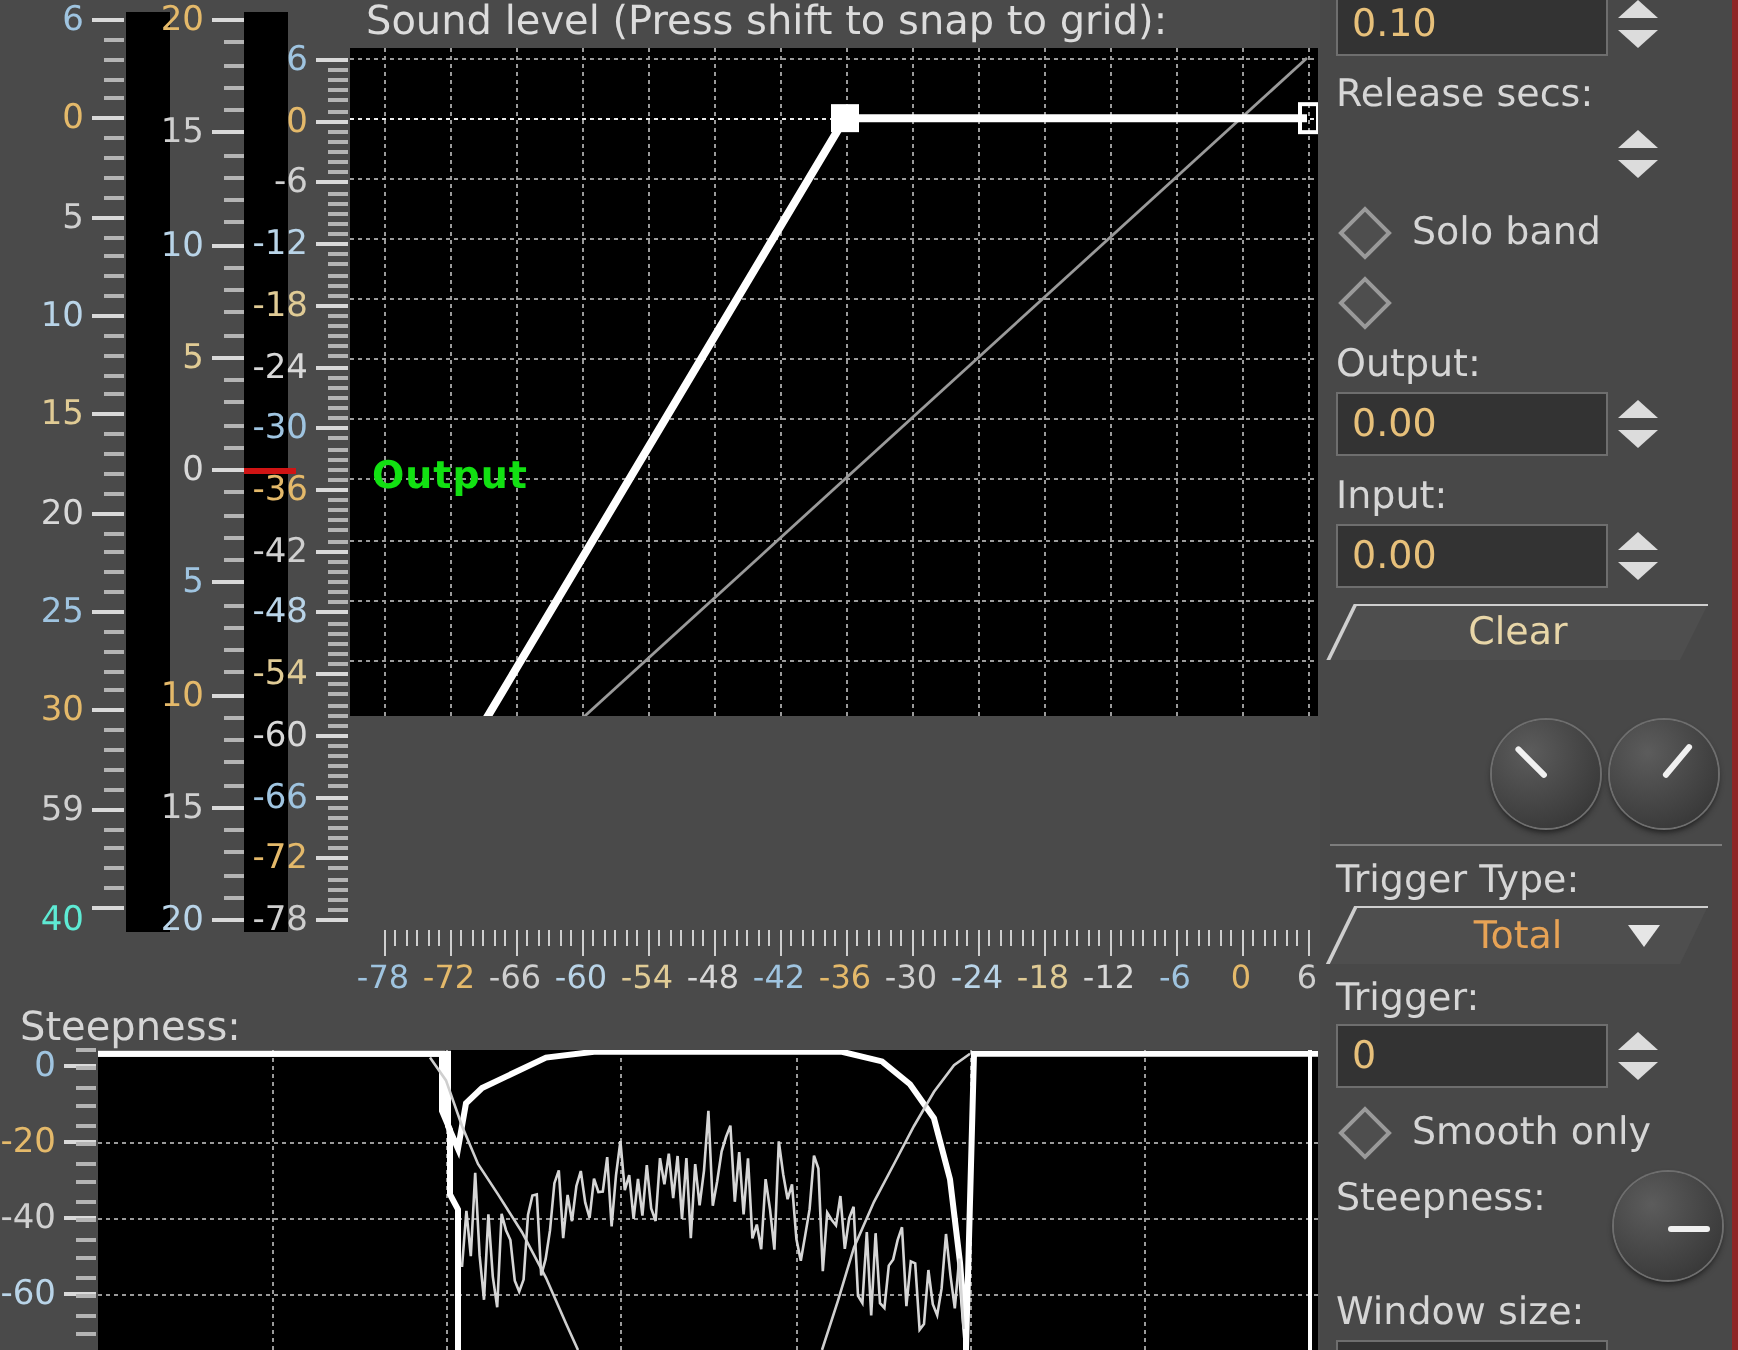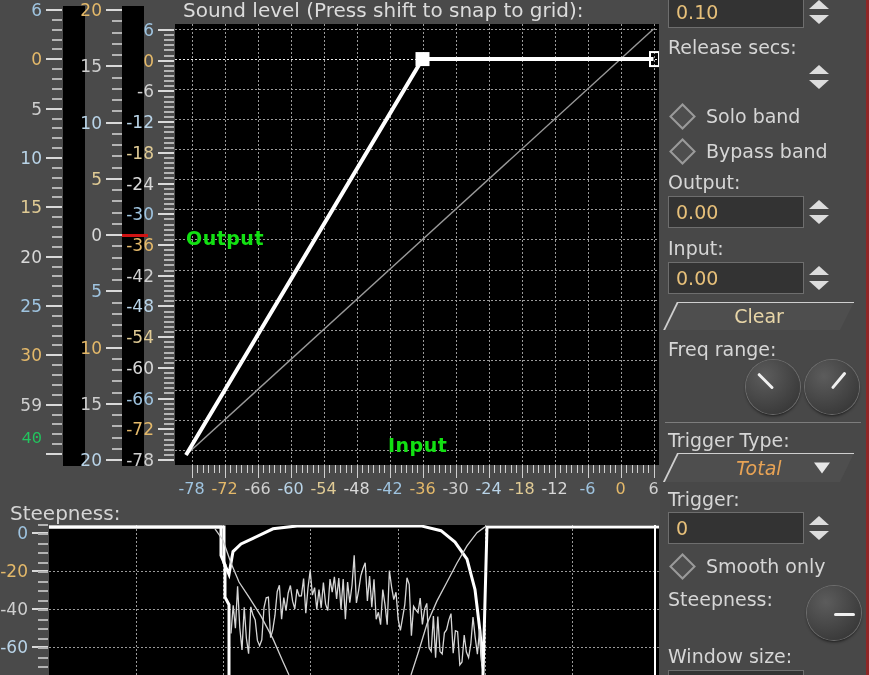--- a/index.html
+++ b/index.html
@@ -59,21 +59,21 @@
     border:2px solid #9a9a9a;background:#4e4e4e;box-sizing:border-box;}
   .clearbtn{position:absolute;background:#4e4e4e;}
   .clearbtn .ct{position:absolute;width:100%;text-align:center;top:50%;transform:translateY(-50%);
     font-size:19px;color:#e8d6a8;}
   .knob{position:absolute;border-radius:50%;
     background:radial-gradient(circle at 35% 30%,#5c5c5c,#3d3d3d 70%,#2e2e2e 100%);
     box-shadow:0 0 0 1px #6e6e6e, 0 2px 3px #1c1c1c;}
   .knob .ptr{position:absolute;left:50%;top:50%;height:3px;background:#f0f0f0;
     transform-origin:0 50%;border-radius:2px;}
   .sep{position:absolute;height:1px;background:#7d7d7d;}
-  .combo{position:absolute;background:#4e4e4e;font-style:italic;}
+  .combo{position:absolute;background:#4e4e4e;}
   .combo .ct{position:absolute;left:0;right:0;text-align:center;top:50%;transform:translateY(-50%);
     font-size:19px;color:#e8a355;}
   .combo .arrow{position:absolute;right:24px;top:50%;transform:translateY(-50%);
     width:0;height:0;border-left:8px solid transparent;border-right:8px solid transparent;
     border-top:11px solid #e6e6e6;}
   .skewL,.skewR{position:absolute;width:2px;background:#cfcfcf;}
   .topline{position:absolute;height:1px;background:#cfcfcf;}
 </style>
 </head>
 <body>
@@ -84,21 +84,21 @@
     <div id="m1nums">
         <div class="scalenum" style="top: 10px; right: 20px; color: rgb(159, 196, 224);">6</div>
         <div class="scalenum" style="top: 59.3333px; right: 20px; color: rgb(228, 185, 106);">0</div>
         <div class="scalenum" style="top: 108.667px; right: 20px; color: rgb(207, 207, 207);">5</div>
         <div class="scalenum" style="top: 158px; right: 20px; color: rgb(185, 212, 232);">10</div>
         <div class="scalenum" style="top: 207.333px; right: 20px; color: rgb(224, 203, 149);">15</div>
         <div class="scalenum" style="top: 256.667px; right: 20px; color: rgb(216, 216, 216);">20</div>
         <div class="scalenum" style="top: 306px; right: 20px; color: rgb(159, 196, 224);">25</div>
         <div class="scalenum" style="top: 355.333px; right: 20px; color: rgb(228, 185, 106);">30</div>
         <div class="scalenum" style="top: 404.667px; right: 20px; color: rgb(207, 207, 207);">59</div>
-        <div class="scalenum" style="top: 438px; right: 20px; color: #22c55e; font-family: Liberation Mono, monospace;">40</div>
+        <div class="scalenum" style="top: 460px; right: 20px; color: #5eead4;">40</div>
       </div>
     <div id="m1ticks" class="scaleticks" style="left:44px;width:18px;">
         <div class="tick maj" style="top: 9px;"></div>
         <div class="tick min" style="top: 18.8667px;"></div>
         <div class="tick min" style="top: 28.7333px;"></div>
         <div class="tick min" style="top: 38.6px;"></div>
         <div class="tick min" style="top: 48.4667px;"></div>
         <div class="tick maj" style="top: 58.3333px;"></div>
         <div class="tick min" style="top: 68.2px;"></div>
         <div class="tick min" style="top: 78.0667px;"></div>
@@ -305,21 +305,21 @@
         <div class="tick maj" style="top: 408.286px;"></div>
         <div class="tick min" style="top: 413.405px;"></div>
         <div class="tick min" style="top: 418.524px;"></div>
         <div class="tick min" style="top: 423.643px;"></div>
         <div class="tick min" style="top: 428.762px;"></div>
         <div class="tick min" style="top: 433.881px;"></div>
         <div class="tick maj" style="top: 439px;"></div>
       </div>
   </div>
 
-  <div id="graph" style="left:175px;top:24px;width:484px;height:441px;">
+  <div id="graph" style="left:175px;top:24px;width:484px;height:334px;">
     <div id="gridlayer">
         <div class="vgrid" style="left: 17px;"></div>
         <div class="vgrid" style="left: 50px;"></div>
         <div class="vgrid" style="left: 83px;"></div>
         <div class="vgrid" style="left: 116px;"></div>
         <div class="vgrid" style="left: 149px;"></div>
         <div class="vgrid" style="left: 182px;"></div>
         <div class="vgrid" style="left: 215px;"></div>
         <div class="vgrid" style="left: 248px;"></div>
         <div class="vgrid" style="left: 281px;"></div>
@@ -528,21 +528,20 @@
     <div class="pl" style="left:8px;top:36px;">Release secs:</div>
     <div class="spin" style="left:149px;top:65px;height:24px;">
       <span class="up"></span>
       <span class="dn"></span>
     </div>
 
     <div class="diamond" style="left:13px;top:107px;"></div>
     <div class="pl" style="left:46px;top:105px;">Solo band</div>
 
     <div class="diamond" style="left:13px;top:142px;"></div>
-    <div class="pl" style="left:46px;top:140px;">Bypass band</div>
 
     <div class="pl" style="left:8px;top:171px;">Output:</div>
     <div class="field" style="left:8px;top:196px;width:136px;height:32px;">
       <span class="val">0.00</span>
     </div>
     <div class="spin" style="left:149px;top:200px;height:24px;">
       <span class="up"></span>
       <span class="dn"></span>
     </div>
 
@@ -555,21 +554,20 @@
       <span class="dn"></span>
     </div>
 
     <div class="clearbtn" style="left:4px;top:302px;width:190px;height:28px;
                 clip-path:polygon(14px 0,100% 0,calc(100% - 14px) 100%,0 100%);">
       <span class="ct">Clear</span>
     </div>
     <div class="topline" style="left:18px;top:302px;width:176px;"></div>
     <div class="skewL" style="left:10px;top:302px;height:28px;transform:skewX(-26deg);"></div>
 
-    <div class="pl" style="left:8px;top:338px;">Freq range:</div>
     <div class="knob" style="left:86px;top:360px;width:54px;height:54px;">
       <span class="ptr" style="width: 21px; transform: rotate(-135deg);"></span>
     </div>
     <div class="knob" style="left:145px;top:360px;width:54px;height:54px;">
       <span class="ptr" style="width: 21px; transform: rotate(-50deg);"></span>
     </div>
 
     <div class="sep" style="left:5px;top:422px;width:196px;"></div>
 
     <div class="pl" style="left:8px;top:429px;">Trigger Type:</div>

